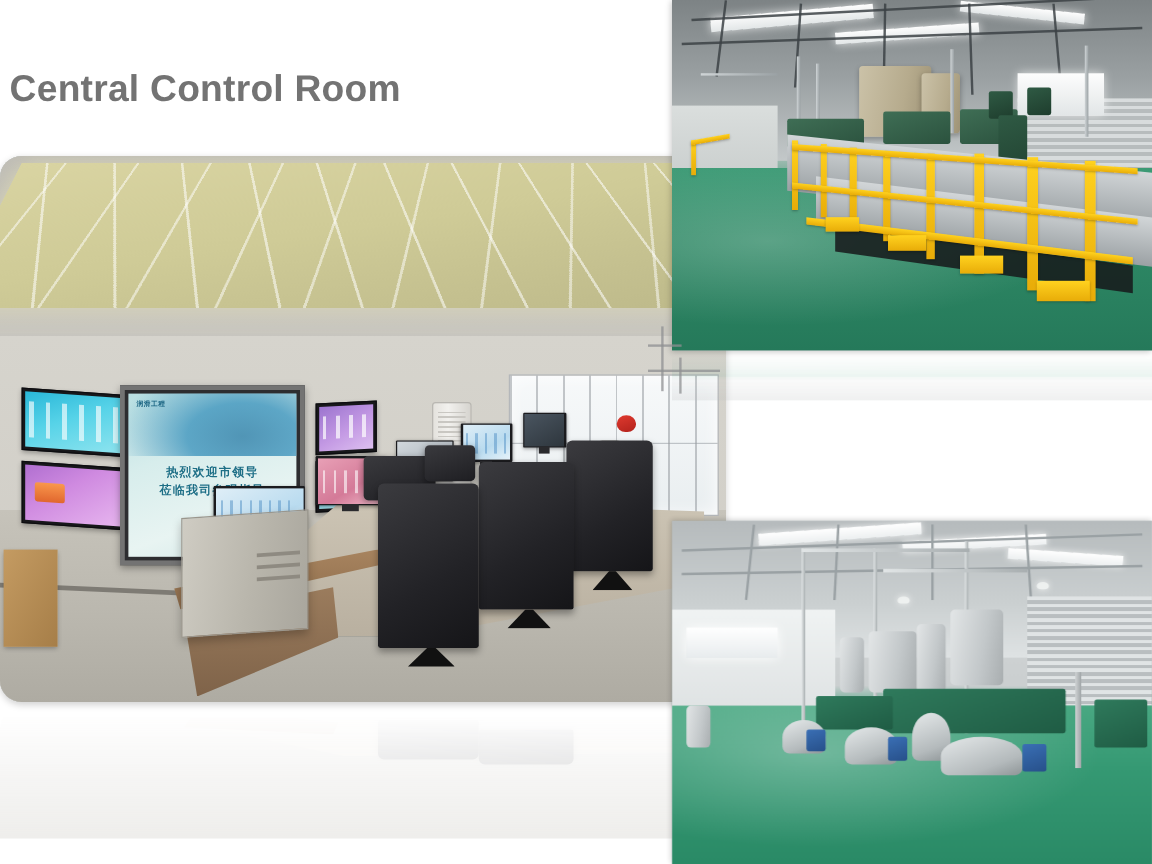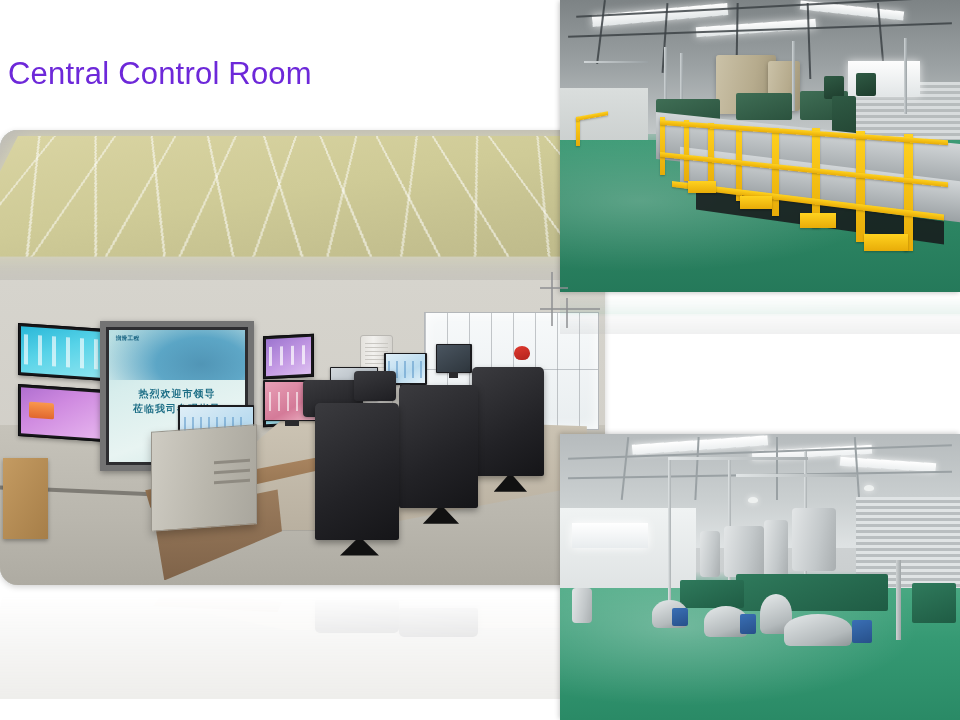--- a/index.html
+++ b/index.html
@@ -14,22 +14,22 @@
   #slide {
     position: relative;
     width: 960px; height: 720px;
     background: #ffffff;
     overflow: hidden;
   }
 
   
   .slide-title {
     position: absolute;
-    font-weight: normal;
-    color: #6d28d9;
+    font-weight: bold;
+    color: #737373;
     letter-spacing: 0.2px;
     white-space: nowrap;
     text-shadow: 0 1px 1px rgba(255,255,255,0.9);
   }
   #title-left  { left: 8px;  top: 56px;  font-size: 31px; }
   #title-right { left: 786px; top: 340px; font-size: 30px; }
 
   
   .photo {
     position: absolute;
@@ -101,23 +101,22 @@
 
   .cr-backwall { position:absolute; left:0; top:150px; width:100%; height:310px; background:linear-gradient(180deg,#d6d4cd,#cecbc4); }
   .cr-floor {
     position:absolute; left:0; bottom:0; width:100%; height:160px;
     background: linear-gradient(180deg,#c6c3ba 0%, #b9b6ad 60%, #aeaba2 100%);
   }
 
   
   .cr-screen-frame {
     position:absolute; left:16.5%; top:42%; width:25.5%; height:33%;
-    background:#2d2d30; border:6px solid #737373;
+    background:#2d2d30; border:4px solid #737373;
     box-shadow:0 2px 6px rgba(0,0,0,.35);
-    font-family:Liberation Mono, monospace;
   }
   .cr-screen-inner {
     position:absolute; inset:3px;
     background: linear-gradient(160deg,#b9dfe2 0%, #d7edec 35%, #e8f4f2 70%, #d0e7e6 100%);
     overflow:hidden;
   }
   .cr-screen-wave {
     position:absolute; left:-10%; top:-22%; width:130%; height:60%;
     background: radial-gradient(ellipse at 60% 80%, #2f7fa8 0%, #3f95bd 30%, rgba(150,210,225,0) 68%);
     opacity:.8;

